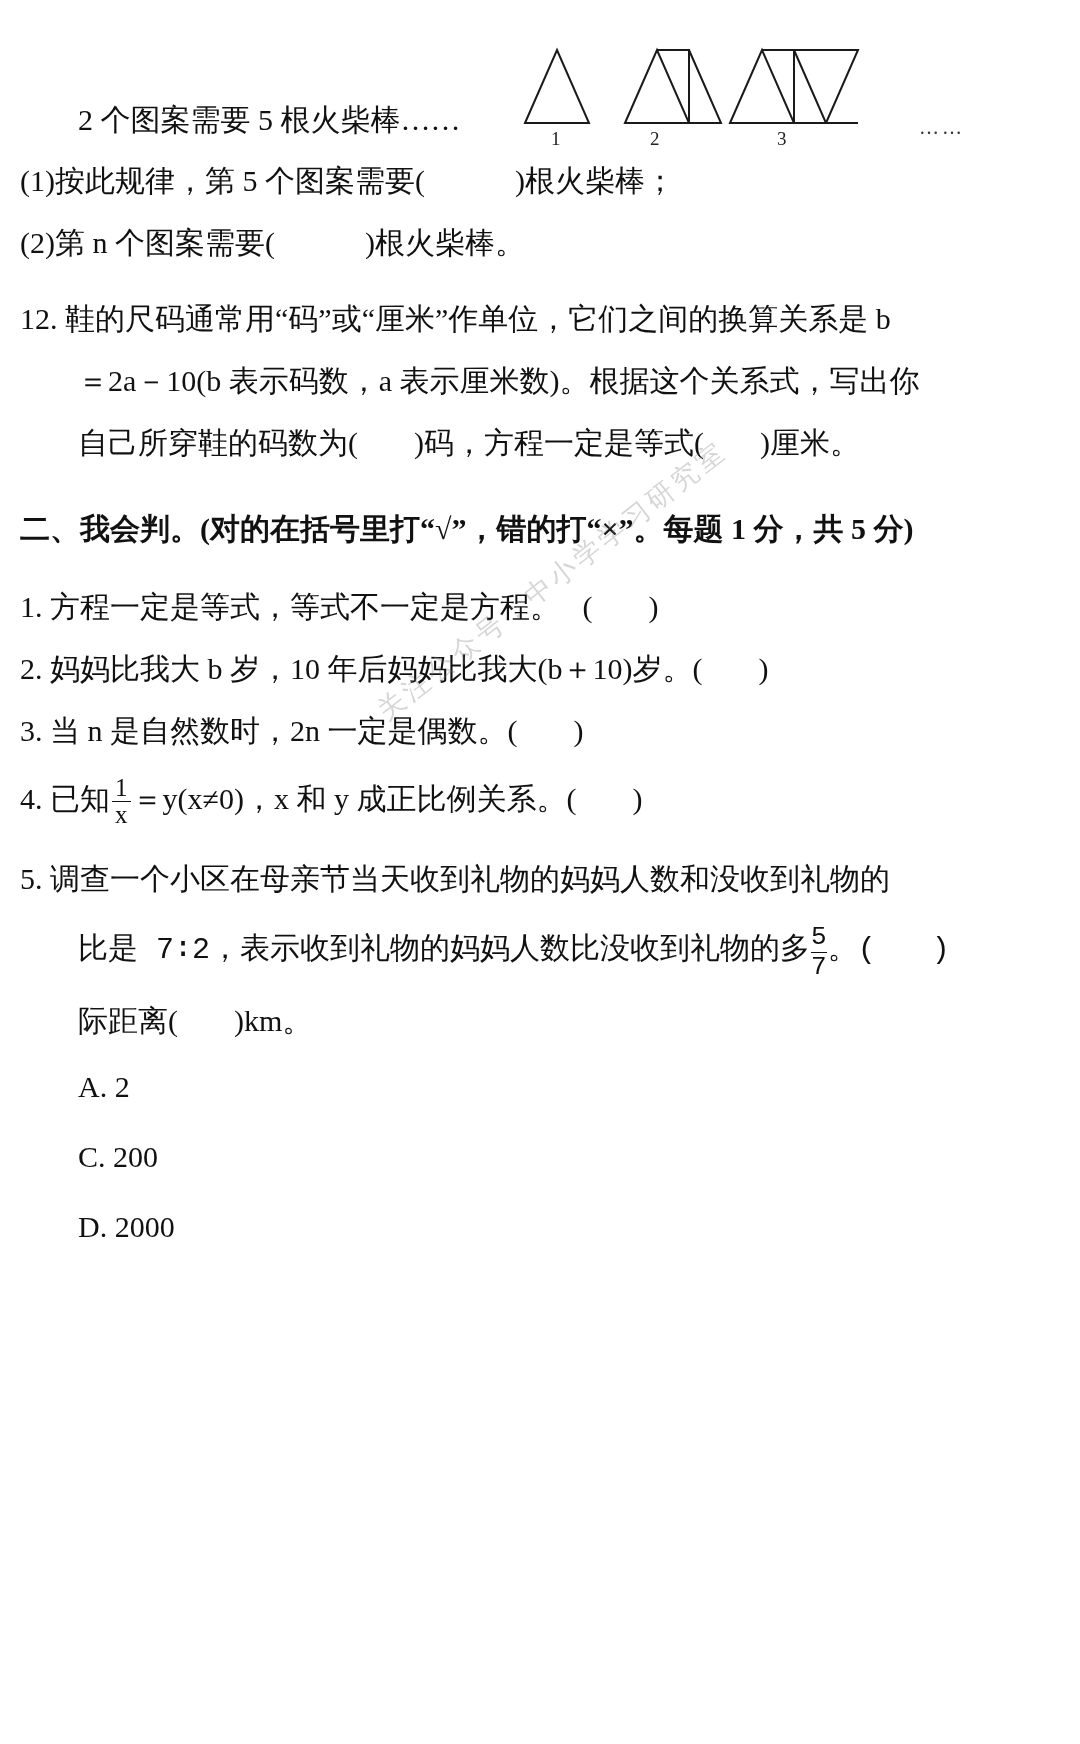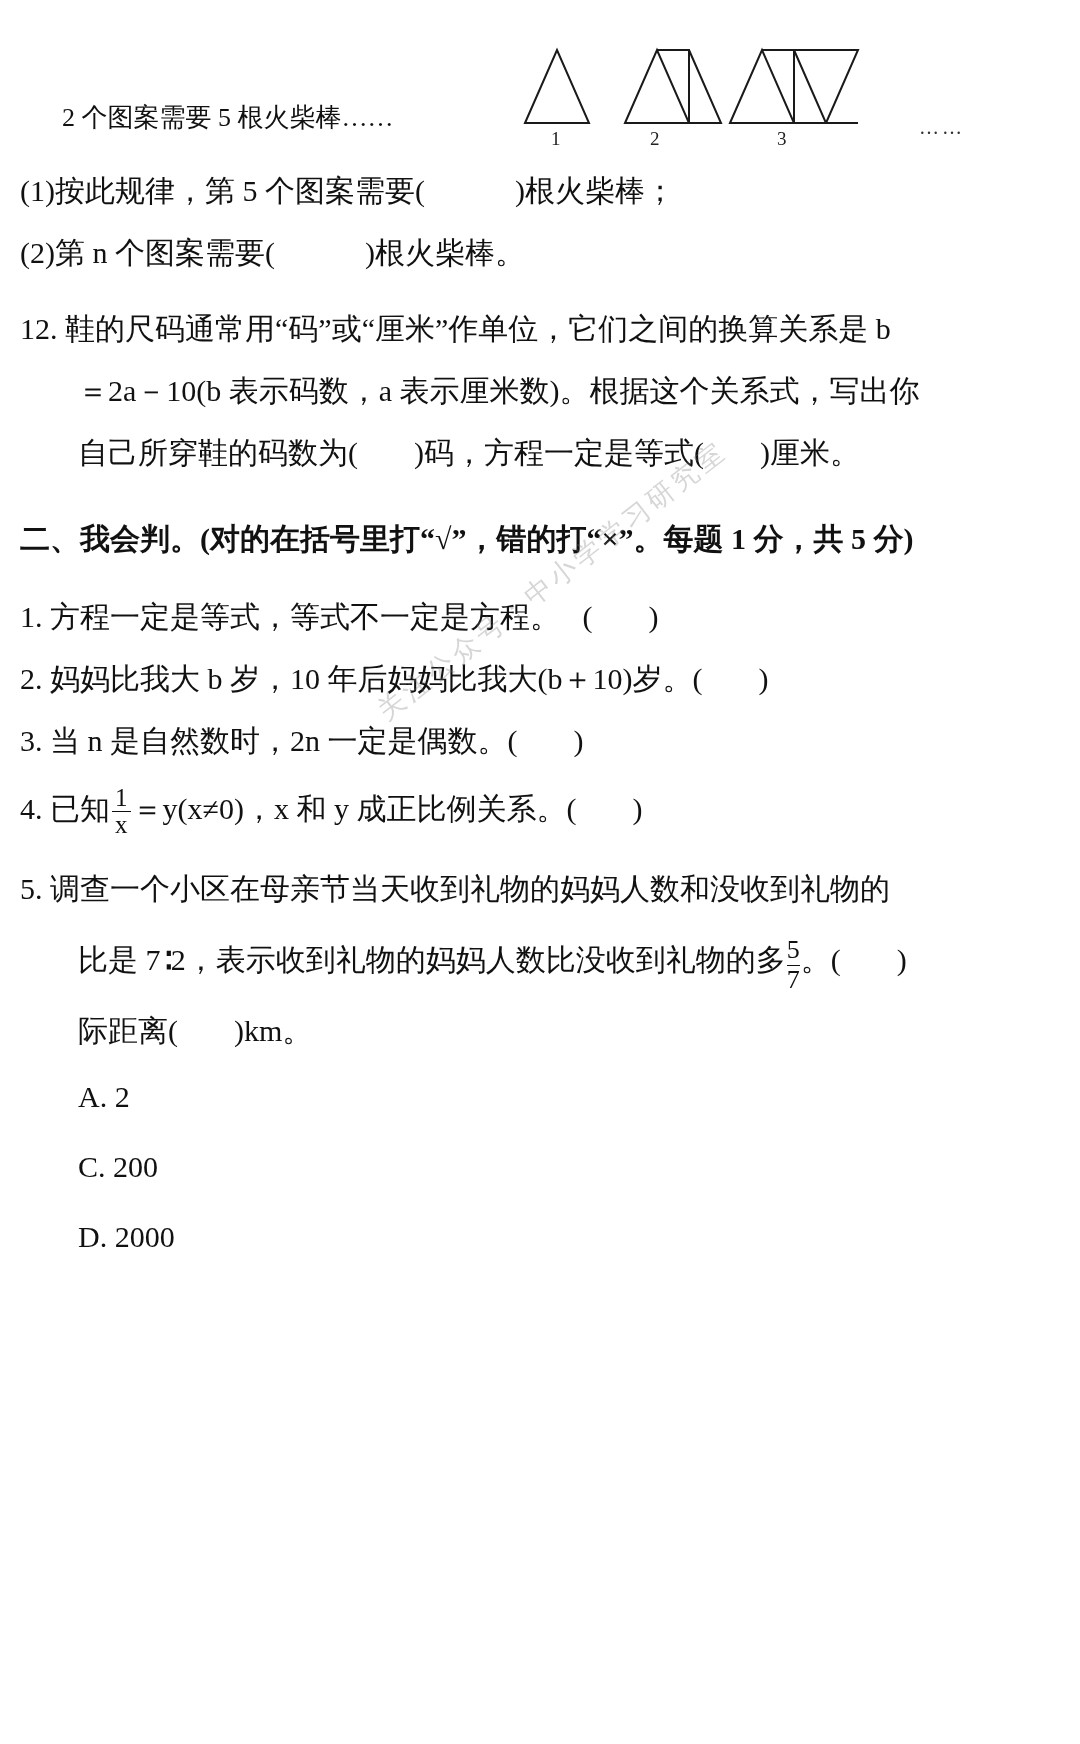--- a/index.html
+++ b/index.html
@@ -58,23 +58,23 @@
     position: absolute;
     left: 404px;
     top: 88px;
     font-size: 20px;
     letter-spacing: 3px;
     color: #333;
   }
 
   .first-line {
     position: absolute;
-    left: 62px;
+    left: 78px;
     top: 100px;
-    font-size: 26px;
+    font-size: 30px;
   }
 
   
   .frac {
     display: inline-block;
     vertical-align: -0.55em;
     text-align: center;
     font-size: 25px;
     line-height: 1.05;
     margin: 0 2px;
@@ -140,21 +140,21 @@
       </g>
     </svg>
     <div class="fig-caption" style="left:36px;">1</div>
     <div class="fig-caption" style="left:135px;">2</div>
     <div class="fig-caption" style="left:262px;">3</div>
     <div class="dots-fig">……</div>
   </div>
 
   <div class="first-line">2 个图案需要 5 根火柴棒……</div>
 
-  <div class="content" style="top:160px;">
+  <div class="content" style="top:150px;">
 
     <p class="p indent-1">
       <span>(1)按此规律，第 5 个图案需要(</span><span class="blank"></span><span>)根火柴棒；</span>
     </p>
 
     <p class="p indent-1">
       <span>(2)第 n 个图案需要(</span><span class="blank"></span><span>)根火柴棒。</span>
     </p>
 
     <p class="p indent-1" style="margin-top:14px;">12. 鞋的尺码通常用“码”或“厘米”作单位，它们之间的换算关系是 b</p>
@@ -175,21 +175,21 @@
 
     <p class="p">
       <span>3. 当 n 是自然数时，2n 一定是偶数。</span><span>(</span><span class="blank-sm"></span><span>)</span>
     </p>
 
     <p class="p" style="line-height:74px;">
       <span>4. 已知</span><span class="frac"><span class="num">1</span><span class="den">x</span></span><span>＝y(x≠0)，x 和 y 成正比例关系。(</span><span class="blank-sm"></span><span>)</span>
     </p>
 
     <p class="p" style="margin-top:12px;">5. 调查一个小区在母亲节当天收到礼物的妈妈人数和没收到礼物的</p>
-    <p class="p indent-2" style="line-height:80px;">
+    <p class="p indent-2" style="line-height:80px;font-family:Liberation Mono, monospace;">
       <span>比是 7∶2，表示收到礼物的妈妈人数比没收到礼物的多</span><span class="frac-inline"><span class="num">5</span><span class="den">7</span></span><span>。(</span><span class="blank-sm"></span><span>)</span>
     </p>
 
 
     <p class="p indent-2">
       <span>际距离(</span><span class="blank-sm"></span><span>)km。</span>
     </p>
 
     <div class="choices">
       <p class="p opt">A. 2</p>

